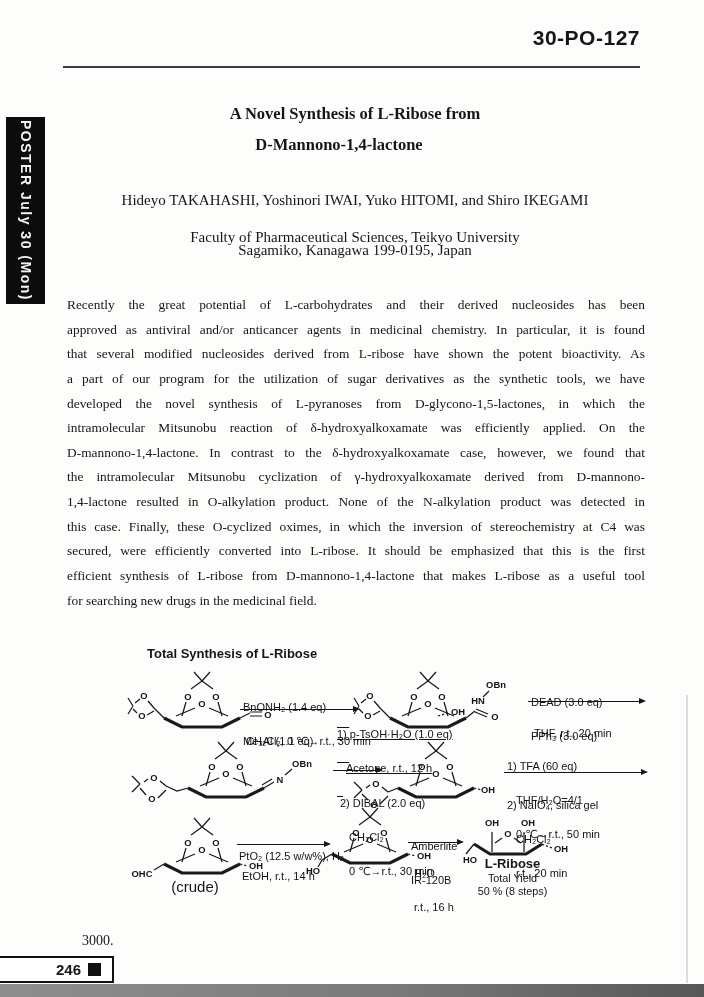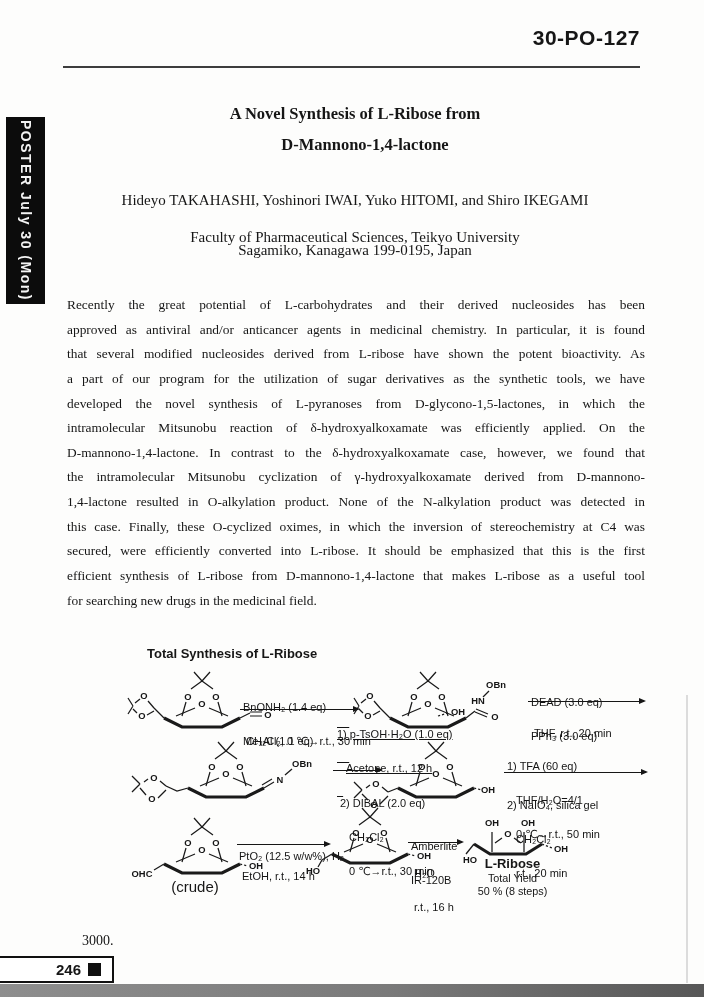--- a/index.html
+++ b/index.html
@@ -46,21 +46,21 @@
 <div class="page">
 
   <div class="abs sans hdr-code" style="left:380px;top:26px;">30-PO-127</div>
   <div class="abs rule" style="left:63px;top:66px;width:577px;"></div>
 
   <div class="abs banner sans" style="left:6px;top:117px;width:39px;height:187px;">
     <span>POSTER July 30 (Mon)</span>
   </div>
 
   <div class="abs title-line" style="left:70px;top:104px;">A Novel Synthesis of L-Ribose from</div>
-  <div class="abs title-line" style="left:80px;top:135px;font-family:Liberation Serif, serif;">D-Mannono-1,4-lactone</div>
+  <div class="abs title-line" style="left:54px;top:135px;font-family:Liberation Serif, serif;">D-Mannono-1,4-lactone</div>
 
   <div class="abs center-line" style="left:70px;top:192px;">Hideyo TAKAHASHI, Yoshinori IWAI, Yuko HITOMI, and Shiro IKEGAMI</div>
   <div class="abs center-line" style="left:70px;top:217px;margin-top:12px;">Faculty of Pharmaceutical Sciences, Teikyo University</div>
   <div class="abs center-line" style="left:70px;top:242px;">Sagamiko, Kanagawa 199-0195, Japan</div>
 
   <div class="abs" style="left:67px;top:293px;">
     <div class="jline">Recently the great potential of L-carbohydrates and their derived nucleosides has been</div>
     <div class="jline">approved as antiviral and/or anticancer agents in medicinal chemistry. In particular, it is found</div>
     <div class="jline">that several modified nucleosides derived from L-ribose have shown the potent bioactivity. As</div>
     <div class="jline">a part of our program for the utilization of sugar derivatives as the synthetic tools, we have</div>

